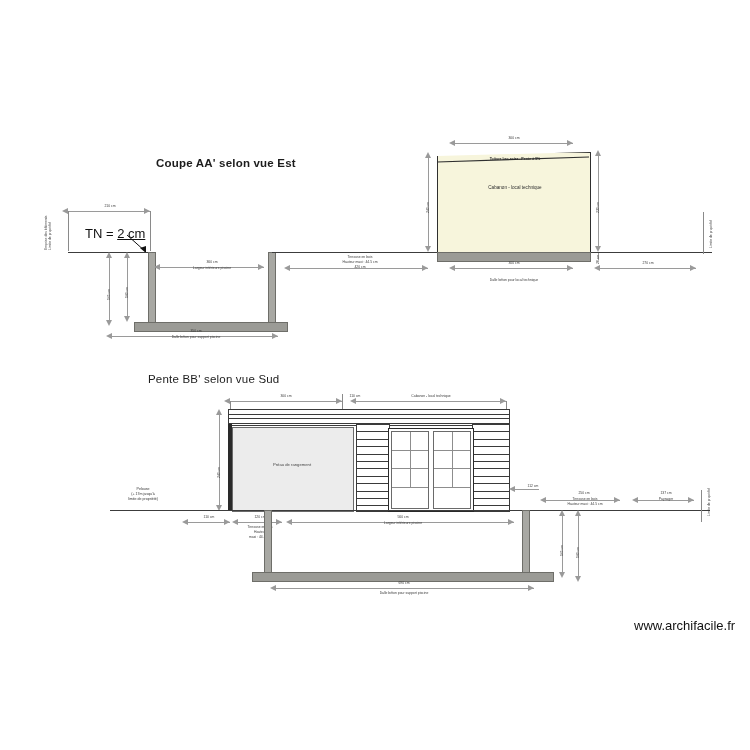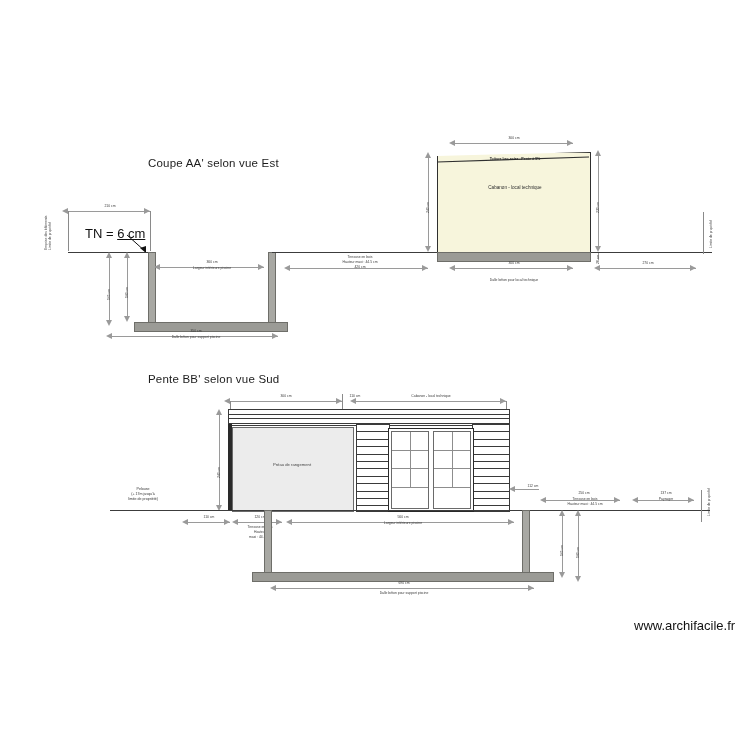--- a/index.html
+++ b/index.html
@@ -68,34 +68,34 @@
   .leaf .row .pane:last-child{border-right:none;}
   .leaf .row.solid{flex:1.15;}
 
   .footer{position:absolute;font-size:13px;color:#111;}
 </style>
 </head>
 <body>
 
 <div class="canvas">
 
-  <div class="sec-title abs" style="left:148px;top:157px;">Coupe AA' selon vue Est</div>
+  <div class="sec-title abs" style="left:156px;top:157px;font-weight:bold;">Coupe AA' selon vue Est</div>
 
   <div class="vtxt" style="left:44px;top:250px;white-space:pre;">Emprise des bâtiments
 Limite de propriété</div>
 
   <div class="dim-h" style="left:68px;top:211px;width:82px;"></div>
   <div class="arw arw-l" style="left:62px;top:208px;"></div>
   <div class="arw arw-r" style="left:144px;top:208px;"></div>
   <div class="dimtxt" style="left:88px;top:204px;width:44px;">210 cm</div>
 
   <div class="thin-v" style="left:68px;top:211px;height:40px;"></div>
   <div class="thin-v" style="left:150px;top:211px;height:40px;"></div>
 
-  <div class="tn" style="left:85px;top:226px;"><span>TN = </span><u>6 cm</u></div>
+  <div class="tn" style="left:85px;top:226px;"><span>TN = </span><u>2 cm</u></div>
   <svg class="abs" style="left:126px;top:234px;width:28px;height:22px;">
     <path d="M1,1 L20,18" stroke="#111" stroke-width="1" fill="none"></path>
     <path d="M20,19 L14,14 L20,12 Z" fill="#111"></path>
   </svg>
 
   <div class="ground" style="left:68px;top:252px;width:84px;"></div>
 
   <div class="wall" style="left:148px;top:252px;width:6px;height:74px;"></div>
   <div class="wall" style="left:268px;top:252px;width:6px;height:74px;"></div>
   <div class="slab" style="left:134px;top:322px;width:152px;height:8px;"></div>

